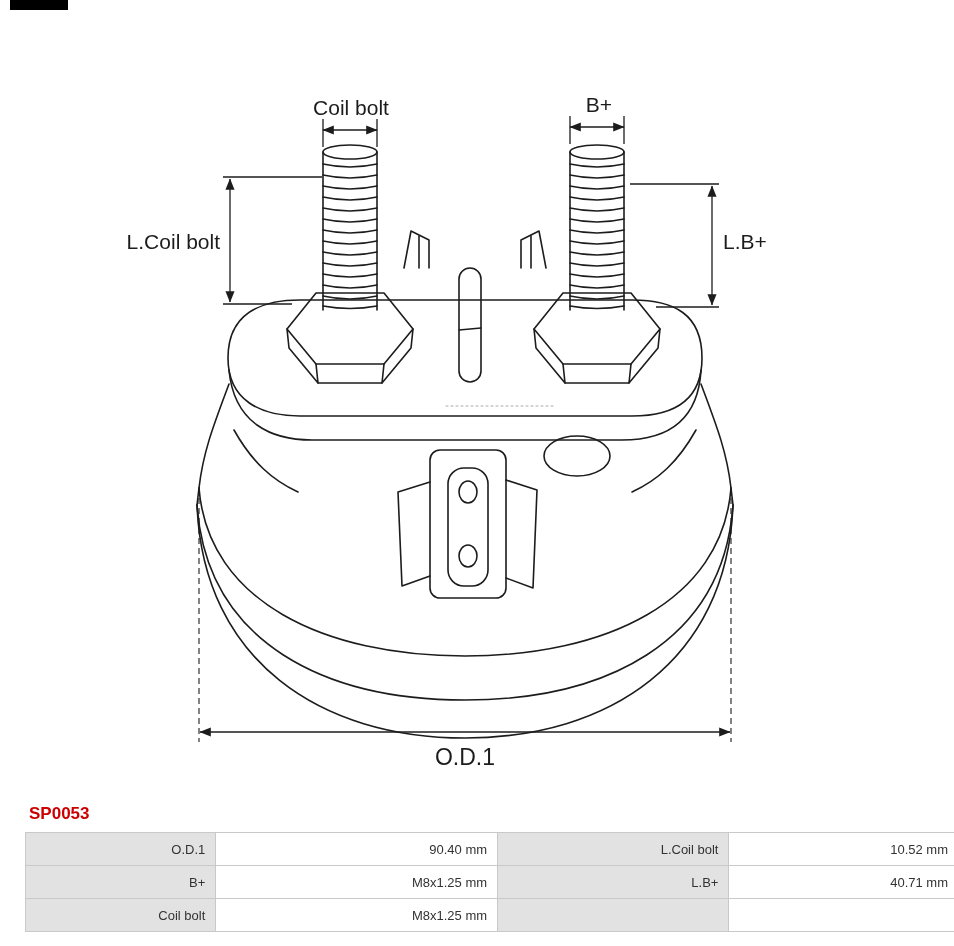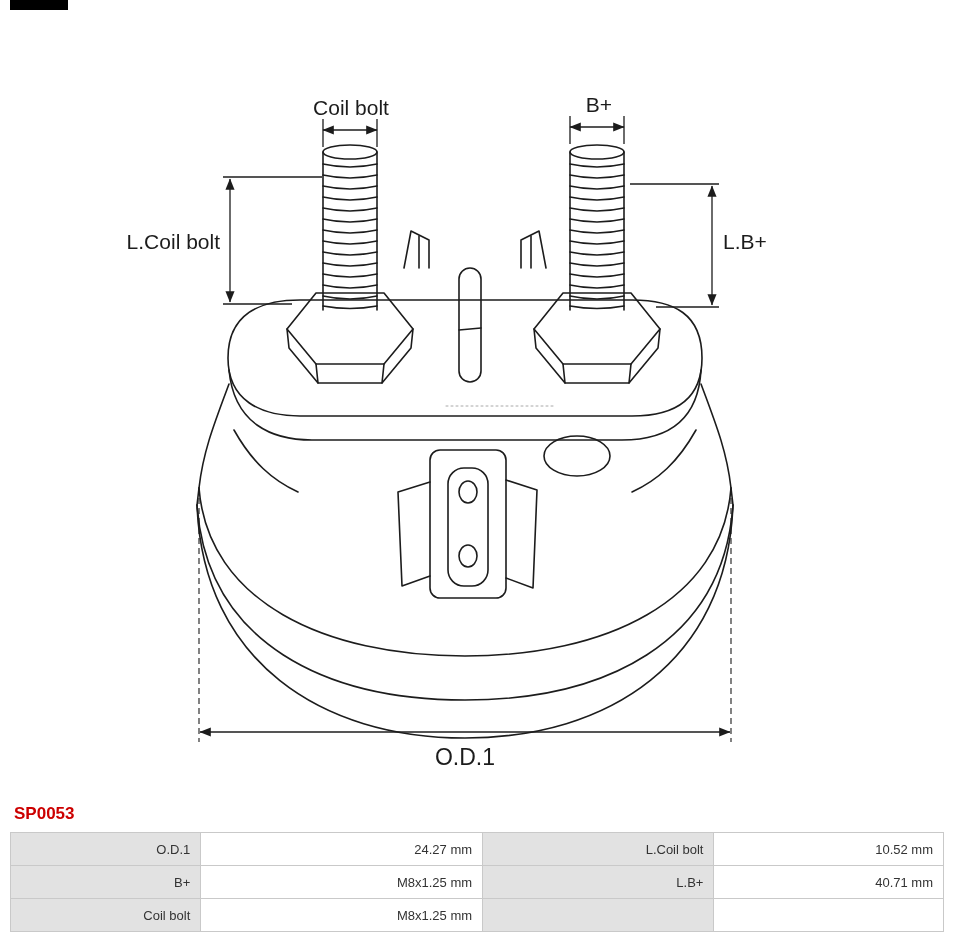--- a/index.html
+++ b/index.html
@@ -49,21 +49,21 @@
   }
   .dlabel {
     fill: #1c1c1c;
     stroke: none;
     font-family: "Liberation Sans", sans-serif;
     font-size: 21px;
   }
   .dlabel.big { font-size: 23px; }
 
   .spec-section {
-    padding: 0 10px;
+    padding: 0 25px;
   }
   .part-number {
     color: #cc0000;
     font-size: 17px;
     font-weight: 600;
     margin: 6px 4px 8px 4px;
   }
   table.spec-table {
     width: 934px;
     border-collapse: collapse;
@@ -211,21 +211,21 @@
   <table class="spec-table">
     <colgroup>
       <col style="width:20.4%">
       <col style="width:30.2%">
       <col style="width:24.8%">
       <col style="width:24.6%">
     </colgroup>
     <tbody>
       <tr>
         <td class="lbl">O.D.1</td>
-        <td class="val">24.27 mm</td>
+        <td class="val">90.40 mm</td>
         <td class="lbl">L.Coil bolt</td>
         <td class="val">10.52 mm</td>
       </tr>
       <tr>
         <td class="lbl">B+</td>
         <td class="val">M8x1.25 mm</td>
         <td class="lbl">L.B+</td>
         <td class="val">40.71 mm</td>
       </tr>
       <tr>

